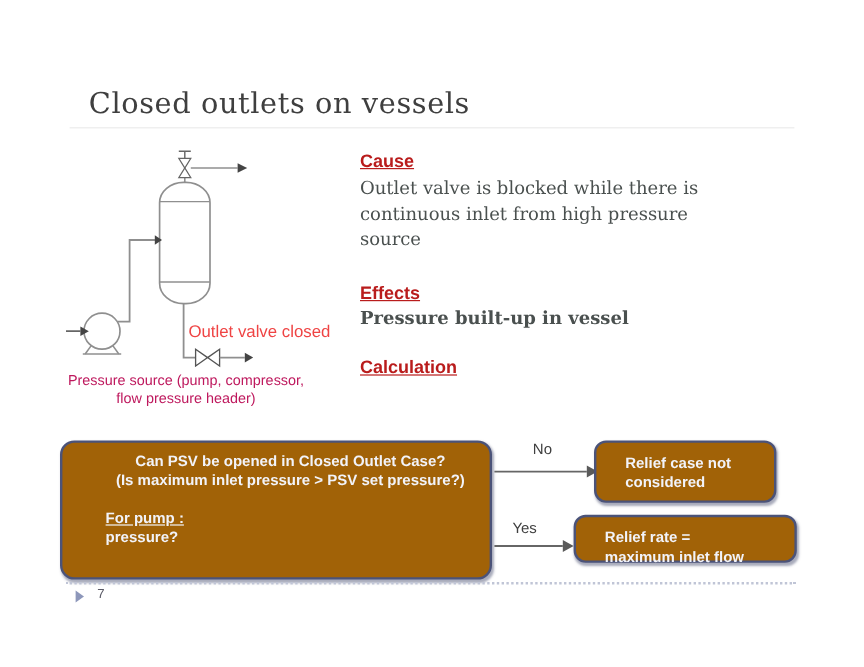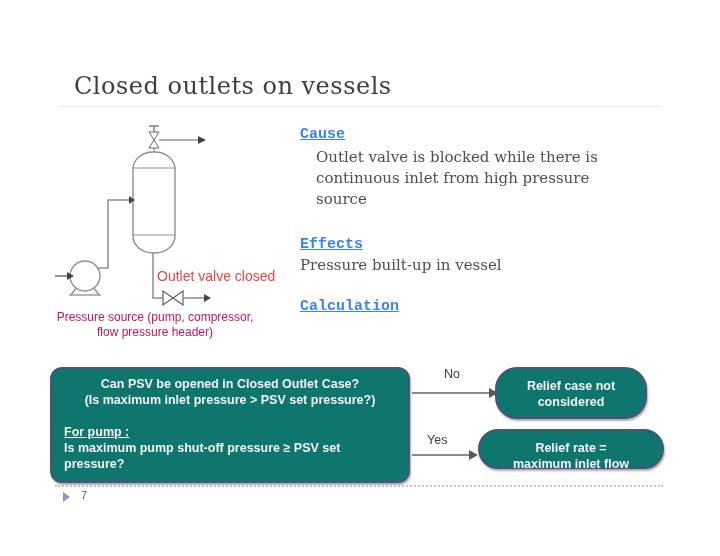--- a/index.html
+++ b/index.html
@@ -19,44 +19,45 @@
   .outlet-label{
     position:absolute;left:157px;top:268px;font-size:14px;color:#ef4444;white-space:nowrap;
   }
   .diagram-caption{
     position:absolute;left:36px;top:310px;width:238px;text-align:center;
     font-size:12px;line-height:15px;color:#be185d;
   }
   
   .sections{position:absolute;left:300px;top:0;width:360px;}
   .sec-heading{
-    position:absolute;font-family:Liberation Mono, monospace;font-size:15px;font-weight:bold;
-    color:#3b82f6;text-decoration:underline;white-space:nowrap;
+    position:absolute;font-family:Liberation Sans, sans-serif;font-size:15px;font-weight:bold;
+    color:#b91c1c;text-decoration:underline;white-space:nowrap;
   }
   .sec-body{
     position:absolute;font-family:"DejaVu Serif",serif;font-size:15px;line-height:21px;
     color:#4a504f;white-space:nowrap;
   }
   .cause-heading{left:0;top:126px;}
-  .cause-body{left:16px;top:147px;}
+  .cause-body{left:0;top:147px;}
   .effects-heading{left:0;top:236px;}
-  .effects-body{left:0;top:255px;}
+  .effects-body{left:0;top:255px;font-weight:bold;}
   .calc-heading{left:0;top:298px;}
   
   .fc-box{
     position:absolute;box-sizing:border-box;
-    background:#0f766e;border:2px solid #4b5379;border-radius:12px;
+    background:#a16207;border:2px solid #4b5379;border-radius:12px;
     color:#f2f3f9;font-size:12.5px;font-weight:bold;line-height:16px;
     box-shadow:1px 2px 2px rgba(62,69,104,0.45);
+    padding-left:24px;
   }
   .fc-main{left:50px;top:367px;width:360px;height:116px;padding-top:7px;}
   .fc-main .centered{text-align:center;}
   .fc-main .pump{padding:0 12px;text-align:left;}
   .fc-main .pump-heading{margin-top:16px;text-decoration:underline;}
-  .fc-small{padding-top:9px;text-align:center;border-radius:22px;}
+  .fc-small{padding-top:9px;border-radius:10px;}
   .fc-no-box{left:495px;top:367px;width:152px;height:52px;}
   .fc-yes-box{left:478px;top:429px;width:186px;height:40px;}
   .fc-label{position:absolute;font-size:12.5px;color:#3f3f3f;}
   .fc-no-label{left:444px;top:367px;}
   .fc-yes-label{left:427px;top:433px;}
   .fc-arrows{position:absolute;left:405px;top:355px;}
   
   .footer-rule{position:absolute;left:55px;top:485px;width:608px;border-top:2px dotted #c0c5d6;}
   .footer-arrow-icon{
     position:absolute;left:63px;top:492px;width:0;height:0;
@@ -135,21 +136,20 @@
       <div>Pressure built-up in vessel</div>
     </div>
     <div class="sec-heading calc-heading">Calculation</div>
   </div>
 
   <div class="fc-box fc-main">
     <div class="centered">Can PSV be opened in Closed Outlet Case?</div>
     <div class="centered">(Is maximum inlet pressure &gt; PSV set pressure?)</div>
     <div class="pump">
       <div class="pump-heading">For pump :</div>
-      <div>Is maximum pump shut-off pressure ≥ PSV set</div>
       <div>pressure?</div>
     </div>
   </div>
 
   <svg class="fc-arrows" width="95" height="120" viewBox="0 0 95 120">
     <g>
       <line x1="7" y1="38" x2="84" y2="38" stroke="#666666" stroke-width="1.6"></line>
       <polygon points="84,33 93,38 84,43" fill="#5a5a5a"></polygon>
     </g>
     <g>

